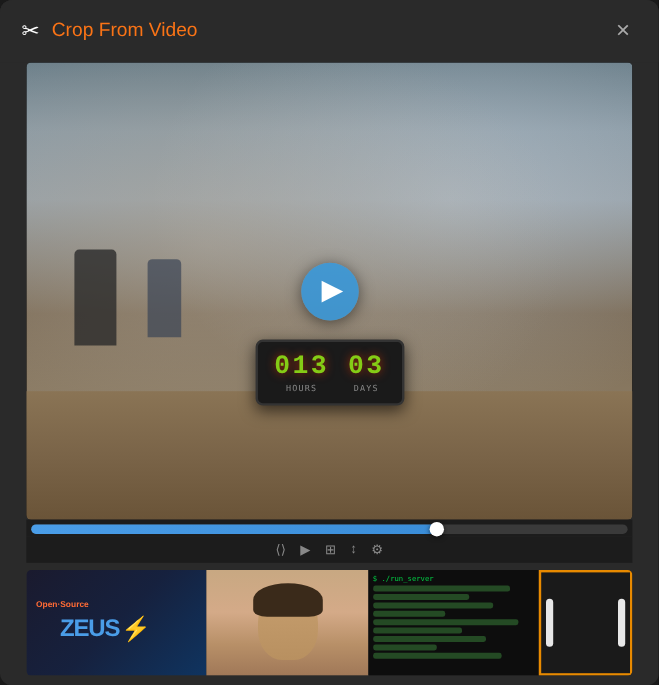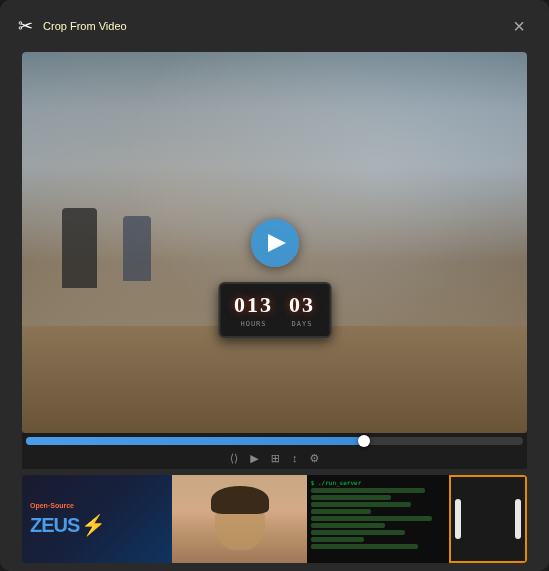--- a/index.html
+++ b/index.html
@@ -33,22 +33,22 @@
     .modal-header-left {
       display: flex;
       align-items: center;
       gap: 10px;
     }
     .crop-icon {
       color: #fff;
       font-size: 18px;
     }
     .modal-title {
-      color: #fef9c3;
-      font-size: 11px;
+      color: #f97316;
+      font-size: 16px;
       font-weight: 500;
     }
     .close-btn {
       color: #aaa;
       font-size: 20px;
       cursor: pointer;
       background: none;
       border: none;
       line-height: 1;
       padding: 2px 6px;
@@ -92,23 +92,23 @@
       align-items: center;
       gap: 2px;
     }
     .clock-label {
       color: #888;
       font-size: 7px;
       font-family: monospace;
       letter-spacing: 1px;
     }
     .clock-digits {
-      color: #ffffff;
+      color: #84cc16;
       font-size: 22px;
-      font-family: Liberation Serif, serif;
+      font-family: Liberation Mono, monospace;
       font-weight: bold;
       letter-spacing: 2px;
       text-shadow: 0 0 8px rgba(200,50,0,0.8);
     }
 
     
     .person-left {
       position: absolute;
       left: 8%;
       bottom: 38%;
@@ -238,22 +238,23 @@
       align-items: center;
       gap: 6px;
     }
     .open-source-text {
       color: #ff6b35;
       font-size: 7px;
       font-weight: bold;
     }
     .zeus-logo {
       display: flex;
-      align-items: flex-end;
+      align-items: center;
       gap: 2px;
+      margin-left: 20px;
     }
     .zeus-text {
       color: #4a9de8;
       font-size: 20px;
       font-weight: 900;
       letter-spacing: -1px;
     }
     .zeus-bolt {
       color: #ffd700;
       font-size: 20px;

